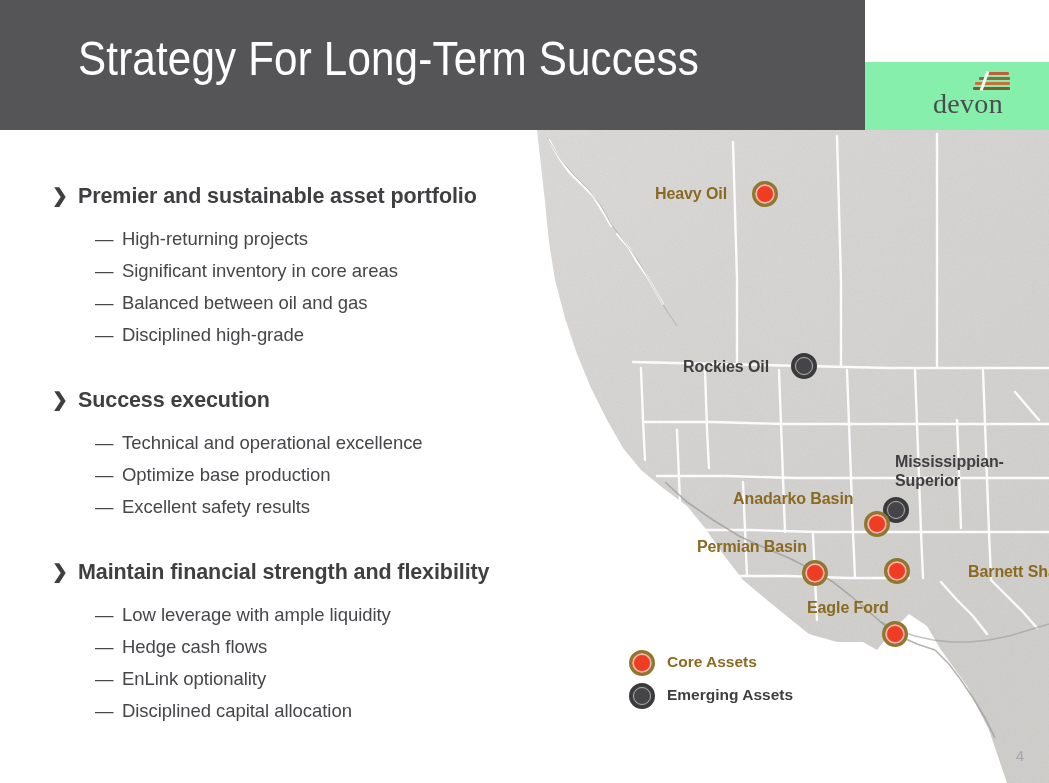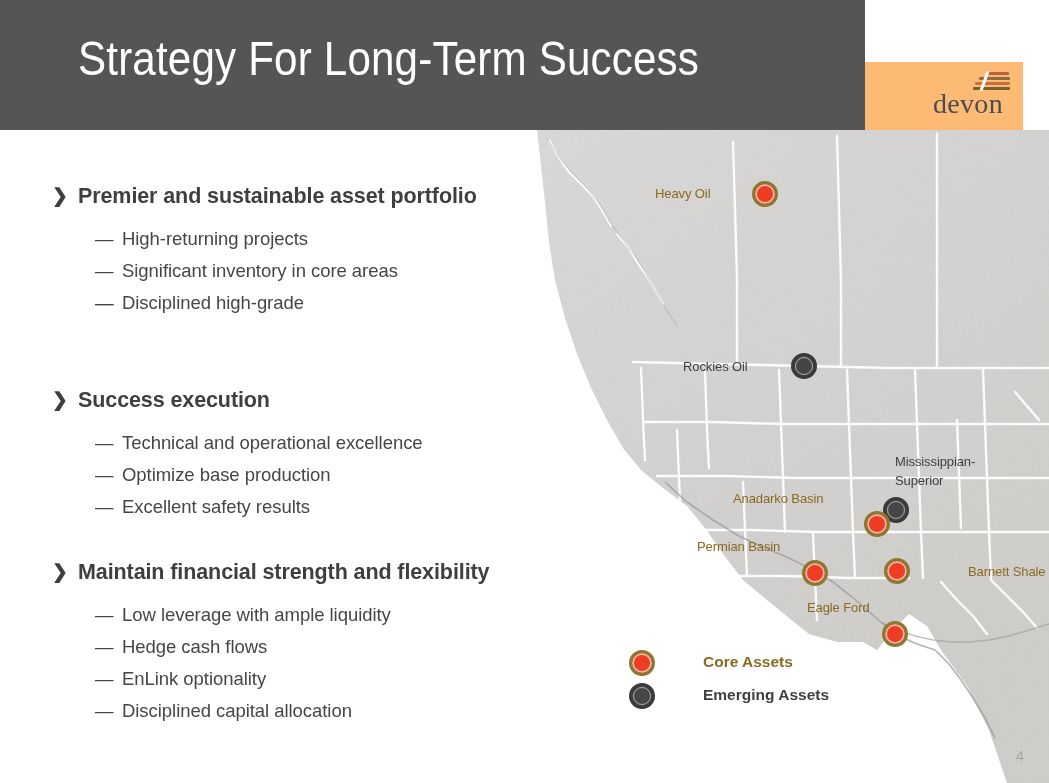--- a/index.html
+++ b/index.html
@@ -38,23 +38,23 @@
     font-family: "Liberation Sans", sans-serif;
     transform: scaleX(0.86);
     transform-origin: left top;
   }
 
   
   #logo-block {
     position: absolute;
     left: 865px;
     top: 62px;
-    width: 158px;
+    width: 184px;
     height: 68px;
-    background: #fdba74;
+    background: #86efac;
   }
   #logo-mark {
     position: absolute;
     left: 108px;
     top: 10px;
     width: 40px;
     height: 18px;
   }
   #logo-mark .bar {
     position: absolute;
@@ -151,23 +151,23 @@
   #map-canvas {
     position: absolute;
     left: 0;
     top: 0;
     width: 512px;
     height: 653px;
   }
 
   .map-label {
     position: absolute;
-    font-size: 13px;
+    font-size: 16px;
     line-height: 19px;
-    font-weight: normal;
+    font-weight: bold;
     white-space: nowrap;
     letter-spacing: -0.1px;
   }
   .label-core { color: #8a6a21; }
   .label-emerging { color: #3f3f41; }
 
   .marker {
     position: absolute;
     border-radius: 50%;
     box-sizing: border-box;
@@ -216,21 +216,20 @@
     top: 3px;
   }
   .legend-text {
     position: absolute;
     left: 38px;
     top: 4px;
     font-size: 15.5px;
     line-height: 21px;
     font-weight: bold;
     white-space: nowrap;
-    margin-left: 36px;
   }
 
   
   #page-number {
     position: absolute;
     right: 25px;
     bottom: 18px;
     font-size: 15px;
     line-height: 18px;
     color: #a7a7ab;
@@ -264,20 +263,21 @@
       <li class="sub-item">
         <span class="sub-dash">—</span>
         <span>High-returning projects</span>
       </li>
       <li class="sub-item">
         <span class="sub-dash">—</span>
         <span>Significant inventory in core areas</span>
       </li>
       <li class="sub-item">
         <span class="sub-dash">—</span>
+        <span>Balanced between oil and gas</span>
       </li>
       <li class="sub-item">
         <span class="sub-dash">—</span>
         <span>Disciplined high-grade</span>
       </li>
     </ul>
   </div>
 
   <div class="bullet-group" id="group-1">
     <div class="bullet-head">

